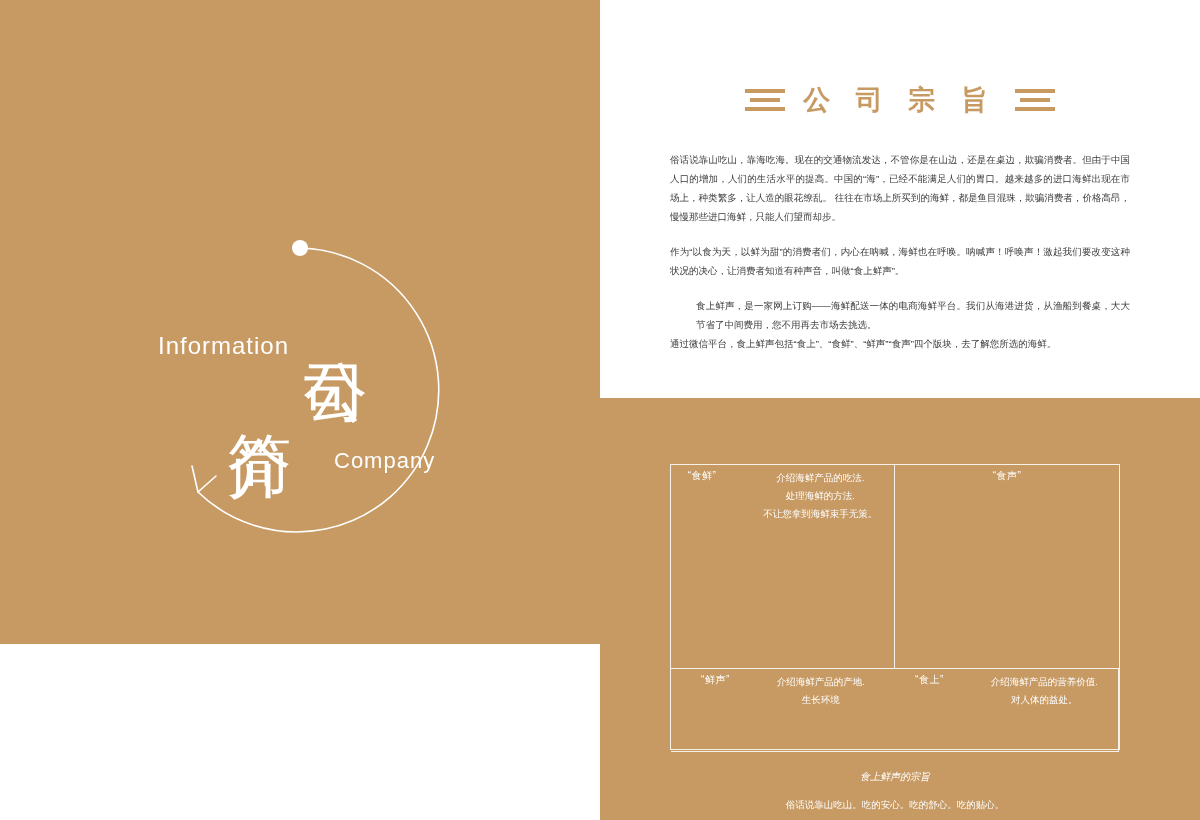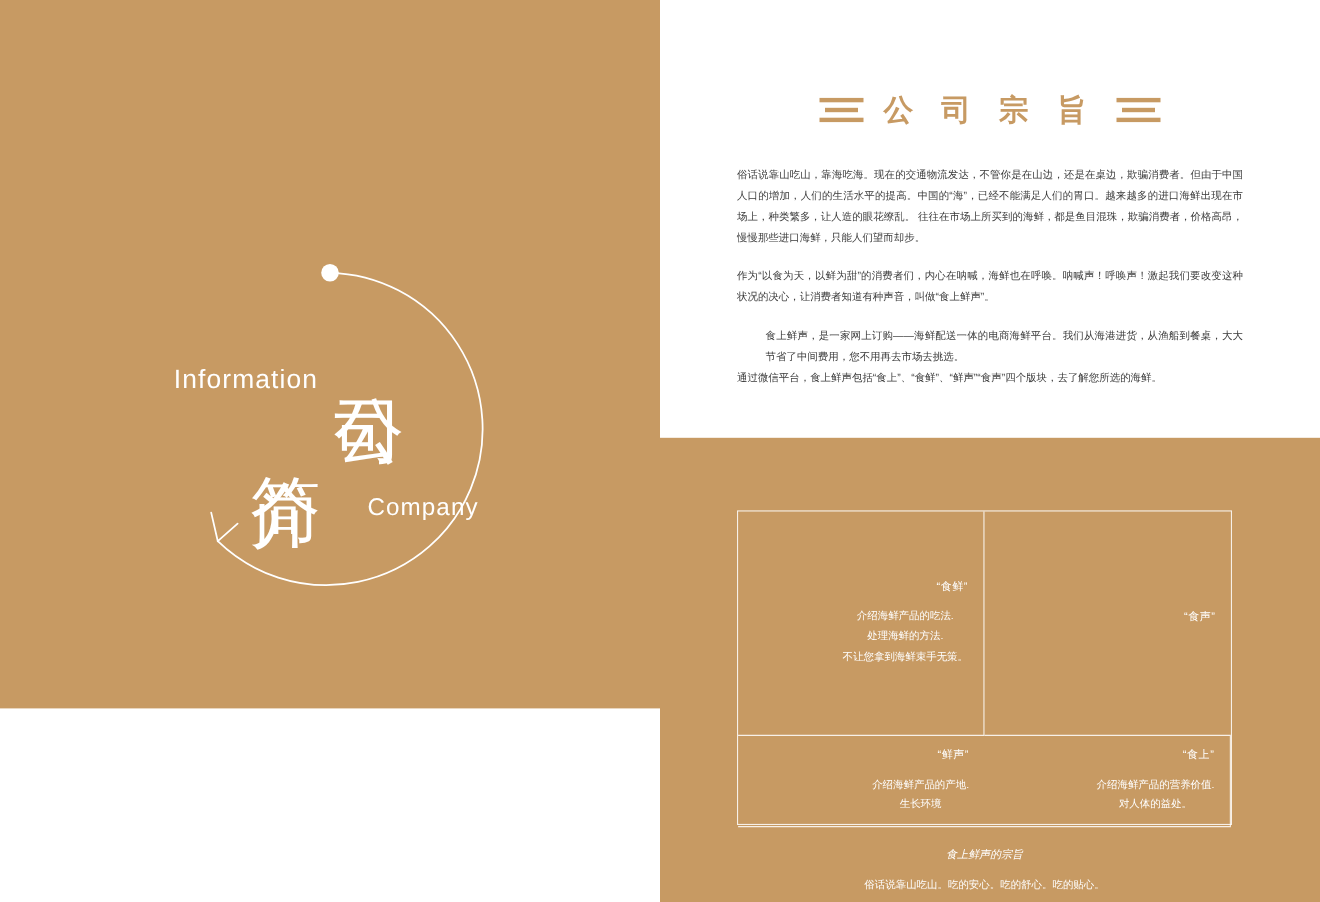--- a/index.html
+++ b/index.html
@@ -165,22 +165,22 @@
     box-sizing: border-box;
   }
   .grid-top {
     display: flex;
     height: 204px;
   }
   .cell {
     flex: 1 1 50%;
     box-sizing: border-box;
     display: flex;
-    flex-direction: column;
-    align-items: flex-end;
+    flex-direction: row;
+    align-items: flex-start;
     justify-content: center;
     padding: 4px 14px;
     color: #ffffff;
     text-align: center;
   }
   .cell.divider-right {
     border-right: 1px solid rgba(255,255,255,0.85);
   }
   .cell.divider-bottom {
     border-bottom: 1px solid rgba(255,255,255,0.85);

